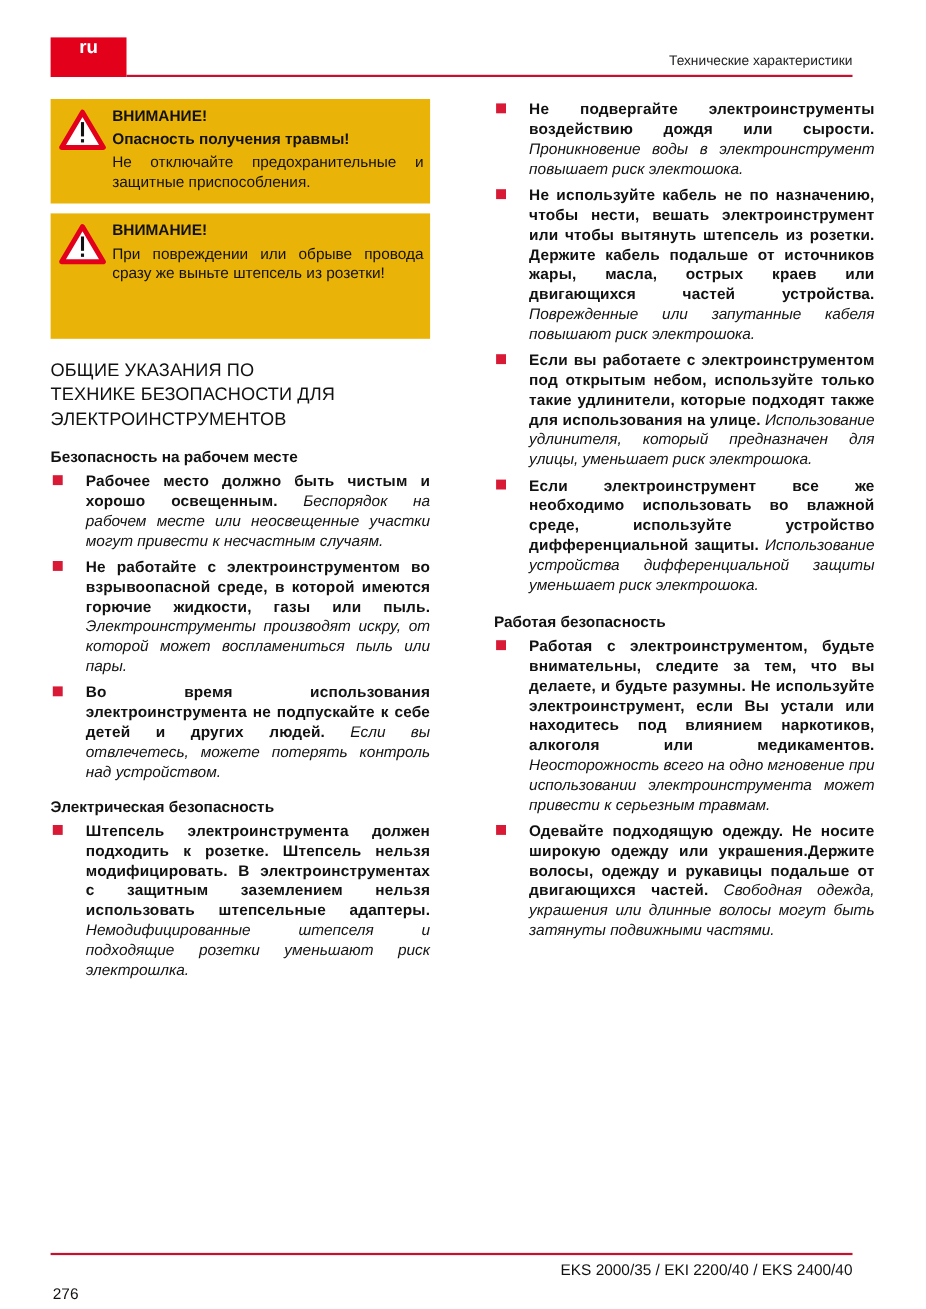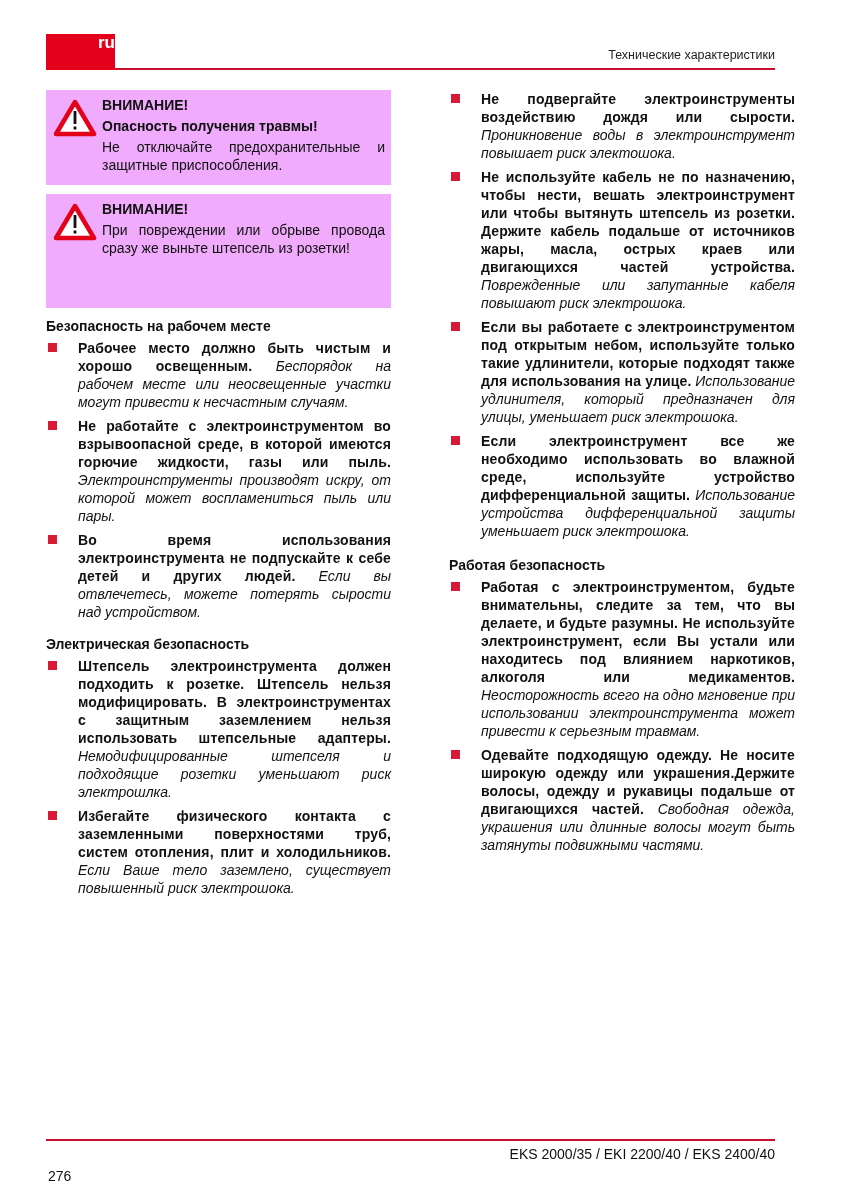--- a/index.html
+++ b/index.html
@@ -3,31 +3,31 @@
 <meta charset="utf-8">
 <style>
   html, body { margin: 0; padding: 0; background: #ffffff; }
   body {
     width: 842px; height: 1190px; position: relative; overflow: hidden;
     font-family: "Liberation Sans", sans-serif; color: #111;
   }
   .lang-tab {
     position: absolute; left: 46px; top: 34px; width: 69px; height: 36px;
     background: #e2001a; color: #fff; font-weight: bold; font-size: 17px;
-    display: flex; align-items: center; justify-content: flex-end; padding-bottom: 18px; box-sizing: border-box;
+    display: flex; align-items: center; justify-content: center; padding-bottom: 18px; box-sizing: border-box;
   }
   .top-rule { position: absolute; left: 115px; top: 68px; width: 660px; height: 1.5px; background: #c8102e; }
   .section-title { position: absolute; right: 67px; top: 48px; font-size: 12.5px; color: #222; }
 
   .col { position: absolute; top: 90px; font-size: 14px; line-height: 18px; }
   .col-left { left: 46px; width: 345px; }
   .col-right { left: 449px; width: 346px; top: 90px; }
 
   .warn {
-    background: #f0abfc; padding: 6px 6px 7px 56px; position: relative; margin-bottom: 9px;
+    background: #eab308; padding: 6px 6px 7px 56px; position: relative; margin-bottom: 9px;
     font-size: 14px; line-height: 18px;
   }
   .warn .tri { position: absolute; left: 7px; top: 9px; width: 44px; height: 38px; }
   .warn .w-title { font-weight: bold; margin-bottom: 3px; }
   .warn .w-sub { font-weight: bold; margin-bottom: 3px; }
   .warn .w-body { text-align: justify; }
   .warn.w1 { height: 82px; }
   .warn.w2 { height: 101px; }
 
   .h-main {
@@ -75,32 +75,36 @@
   <div class="warn w2">
     <svg class="tri" viewBox="0 0 44 38">
       <path d="M22 3 L41 35 L3 35 Z" fill="#ffffff" stroke="#e2001a" stroke-width="4.5" stroke-linejoin="round"></path>
       <rect x="20.6" y="12" width="2.8" height="13" fill="#111"></rect>
       <rect x="20.6" y="27.5" width="2.8" height="3" fill="#111"></rect>
     </svg>
     <div class="w-title">ВНИМАНИЕ!</div>
     <div class="w-body">При повреждении или обрыве провода сразу же выньте штепсель из розетки!</div>
   </div>
 
+  <h2 class="h-main">
+    <span>ОБЩИЕ УКАЗАНИЯ ПО</span>
+    <span>ТЕХНИКЕ БЕЗОПАСНОСТИ ДЛЯ</span>
+    <span>ЭЛЕКТРОИНСТРУМЕНТОВ</span>
+  </h2>
 
   <div class="h-sub">Безопасность на рабочем месте</div>
   <ul class="items">
     <li><span class="bullet"></span><span class="b">Рабочее место должно быть чистым и хорошо освещенным.</span> <span class="i">Беспорядок на рабочем месте или неосвещенные участки могут привести к несчастным случаям.</span></li>
     <li><span class="bullet"></span><span class="b">Не работайте с электроинструментом во взрывоопасной среде, в которой имеются горючие жидкости, газы или пыль.</span> <span class="i">Электроинструменты производят искру, от которой может воспламениться пыль или пары.</span></li>
-    <li><span class="bullet"></span><span class="b">Во время использования электроинструмента не подпускайте к себе детей и других людей.</span> <span class="i">Если вы отвлечетесь, можете потерять сырости над устройством.</span></li>
+    <li><span class="bullet"></span><span class="b">Во время использования электроинструмента не подпускайте к себе детей и других людей.</span> <span class="i">Если вы отвлечетесь, можете потерять контроль над устройством.</span></li>
   </ul>
 
   <div class="h-sub" style="margin-top:14px">Электрическая безопасность</div>
   <ul class="items">
     <li><span class="bullet"></span><span class="b">Штепсель электроинструмента должен подходить к розетке. Штепсель нельзя модифицировать. В электроинструментах с защитным заземлением нельзя использовать штепсельные адаптеры.</span> <span class="i">Немодифицированные штепселя и подходящие розетки уменьшают риск электрошлка.</span></li>
-    <li><span class="bullet"></span><span class="b">Избегайте физического контакта с заземленными поверхностями труб, систем отопления, плит и холодильников.</span> <span class="i">Если Ваше тело заземлено, существует повышенный риск электрошока.</span></li>
   </ul>
 </div>
 
 <div class="col col-right">
   <ul class="items">
     <li><span class="bullet"></span><span class="b">Не подвергайте электроинструменты воздействию дождя или сырости.</span> <span class="i">Проникновение воды в электроинструмент повышает риск электошока.</span></li>
     <li><span class="bullet"></span><span class="b">Не используйте кабель не по назначению, чтобы нести, вешать электроинструмент или чтобы вытянуть штепсель из розетки. Держите кабель подальше от источников жары, масла, острых краев или двигающихся частей устройства.</span> <span class="i">Поврежденные или запутанные кабеля повышают риск электрошока.</span></li>
     <li><span class="bullet"></span><span class="b">Если вы работаете с электроинструментом под открытым небом, используйте только такие удлинители, которые подходят также для использования на улице.</span> <span class="i">Использование удлинителя, который предназначен для улицы, уменьшает риск электрошока.</span></li>
     <li><span class="bullet"></span><span class="b">Если электроинструмент все же необходимо использовать во влажной среде, используйте устройство дифференциальной защиты.</span> <span class="i">Использование устройства дифференциальной защиты уменьшает риск электрошока.</span></li>
   </ul>

